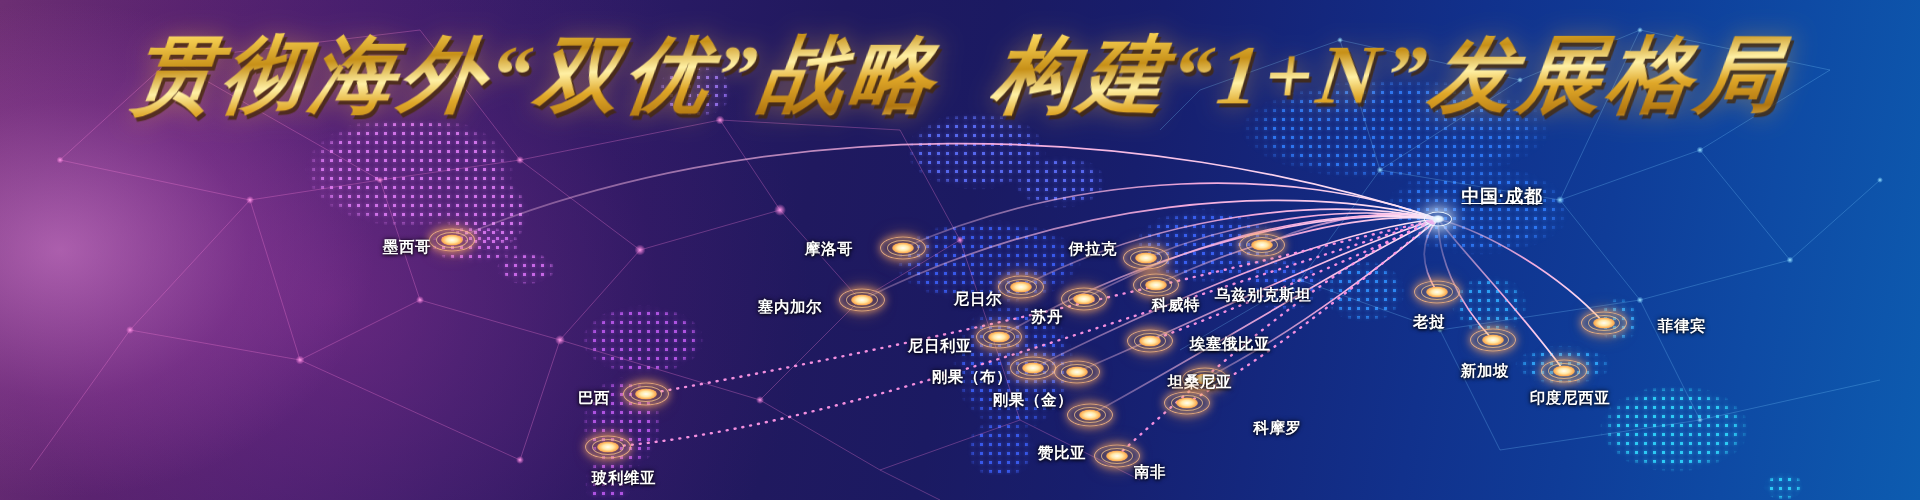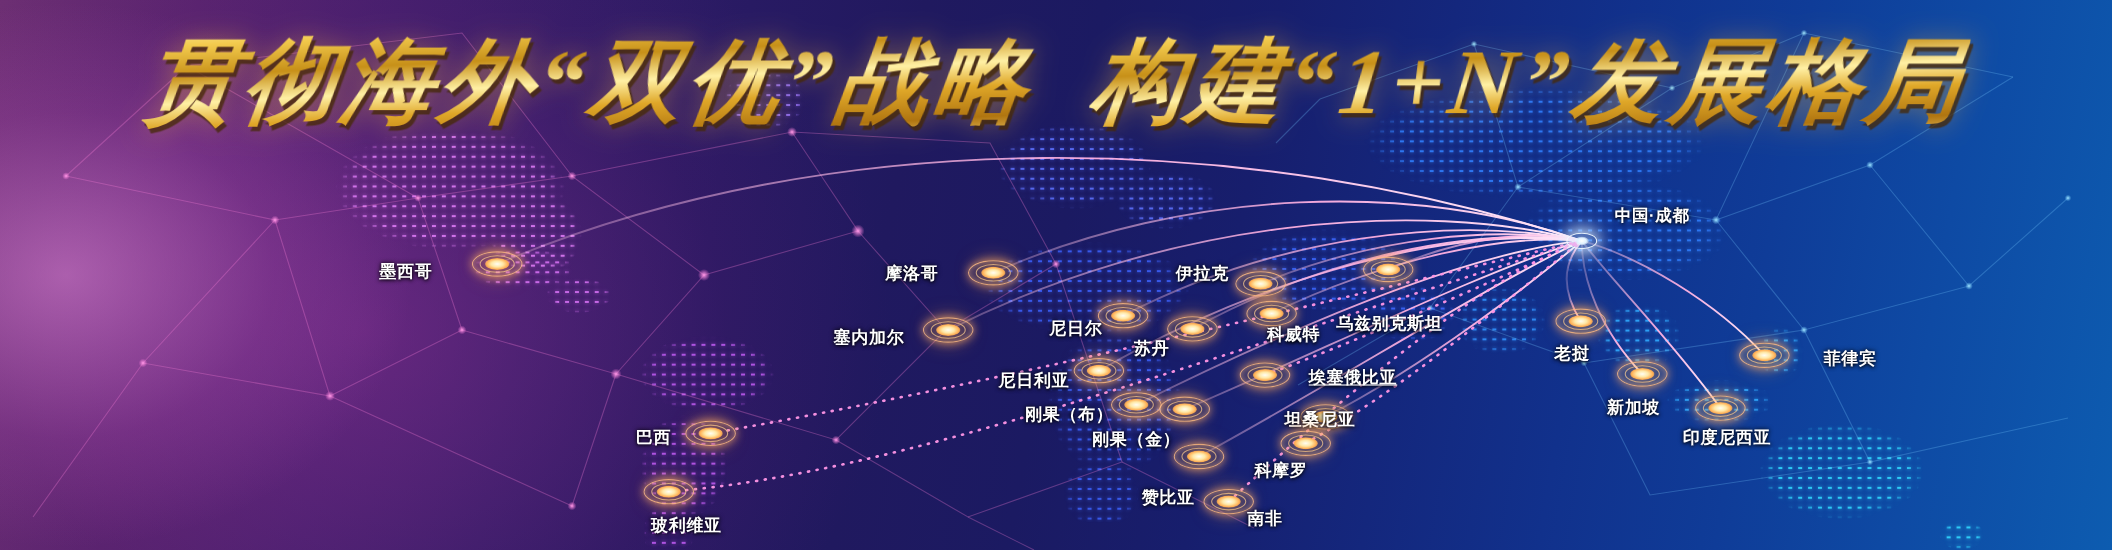--- a/index.html
+++ b/index.html
@@ -56,21 +56,21 @@
   }
   .node.hub .ring{width:26px;height:13px;border-color:rgba(255,255,255,.95);box-shadow:0 0 14px rgba(255,255,255,.9);}
   .node.hub .core{width:13px;height:8px;background:radial-gradient(ellipse at 50% 50%, #ffffff 0%, #dff1ff 45%, rgba(160,210,255,0) 100%);box-shadow:0 0 20px 7px rgba(200,230,255,.75);}
 
   .label{
     position:absolute;color:#ffffff;font-size:15.5px;font-weight:bold;
     letter-spacing:.6px;white-space:nowrap;
     text-shadow:0 0 5px rgba(0,0,0,.85),0 1px 3px rgba(0,0,0,.9);
     transform:translate(-50%,-50%);
   }
-  .label.hub{font-size:15px;}
+  .label.hub{font-size:18px;text-decoration:underline;}
 
   
   #headline{
     position:absolute;left:0;top:0;width:1920px;height:150px;
     display:flex;align-items:center;justify-content:center;gap:54px;
     pointer-events:none;
   }
   .hl{
     font-family:"Liberation Serif","DejaVu Serif",serif;
     font-size:84px;font-weight:bold;font-style:italic;
@@ -259,21 +259,21 @@
       <div class="node hub" style="left: 1438px; top: 219px;">
         <span class="ring"></span>
         <span class="core"></span>
       </div>
       <div class="label hub" style="left: 1502px; top: 196px;">中国·成都</div>
       <div class="node" style="left: 452px; top: 240px;">
         <span class="ring"></span>
         <span class="ring2"></span>
         <span class="core"></span>
       </div>
-      <div class="label" style="left: 369px; top: 247px;">墨西哥</div>
+      <div class="label" style="left: 407px; top: 247px;">墨西哥</div>
       <div class="node" style="left: 646px; top: 394px;">
         <span class="ring"></span>
         <span class="ring2"></span>
         <span class="core"></span>
       </div>
       <div class="label" style="left: 594px; top: 398px;">巴西</div>
       <div class="node" style="left: 608px; top: 447px;">
         <span class="ring"></span>
         <span class="ring2"></span>
         <span class="core"></span>
@@ -361,21 +361,21 @@
         <span class="ring"></span>
         <span class="ring2"></span>
         <span class="core"></span>
       </div>
       <div class="label" style="left: 1200px; top: 382px;">坦桑尼亚</div>
       <div class="node" style="left: 1187px; top: 403px;">
         <span class="ring"></span>
         <span class="ring2"></span>
         <span class="core"></span>
       </div>
-      <div class="label" style="left: 1148px; top: 428px; padding-left: 33px;">科摩罗</div>
+      <div class="label" style="left: 1261px; top: 428px; padding-left: 33px;">科摩罗</div>
       <div class="node" style="left: 1437px; top: 292px;">
         <span class="ring"></span>
         <span class="ring2"></span>
         <span class="core"></span>
       </div>
       <div class="label" style="left: 1429px; top: 322px;">老挝</div>
       <div class="node" style="left: 1493px; top: 340px;">
         <span class="ring"></span>
         <span class="ring2"></span>
         <span class="core"></span>

